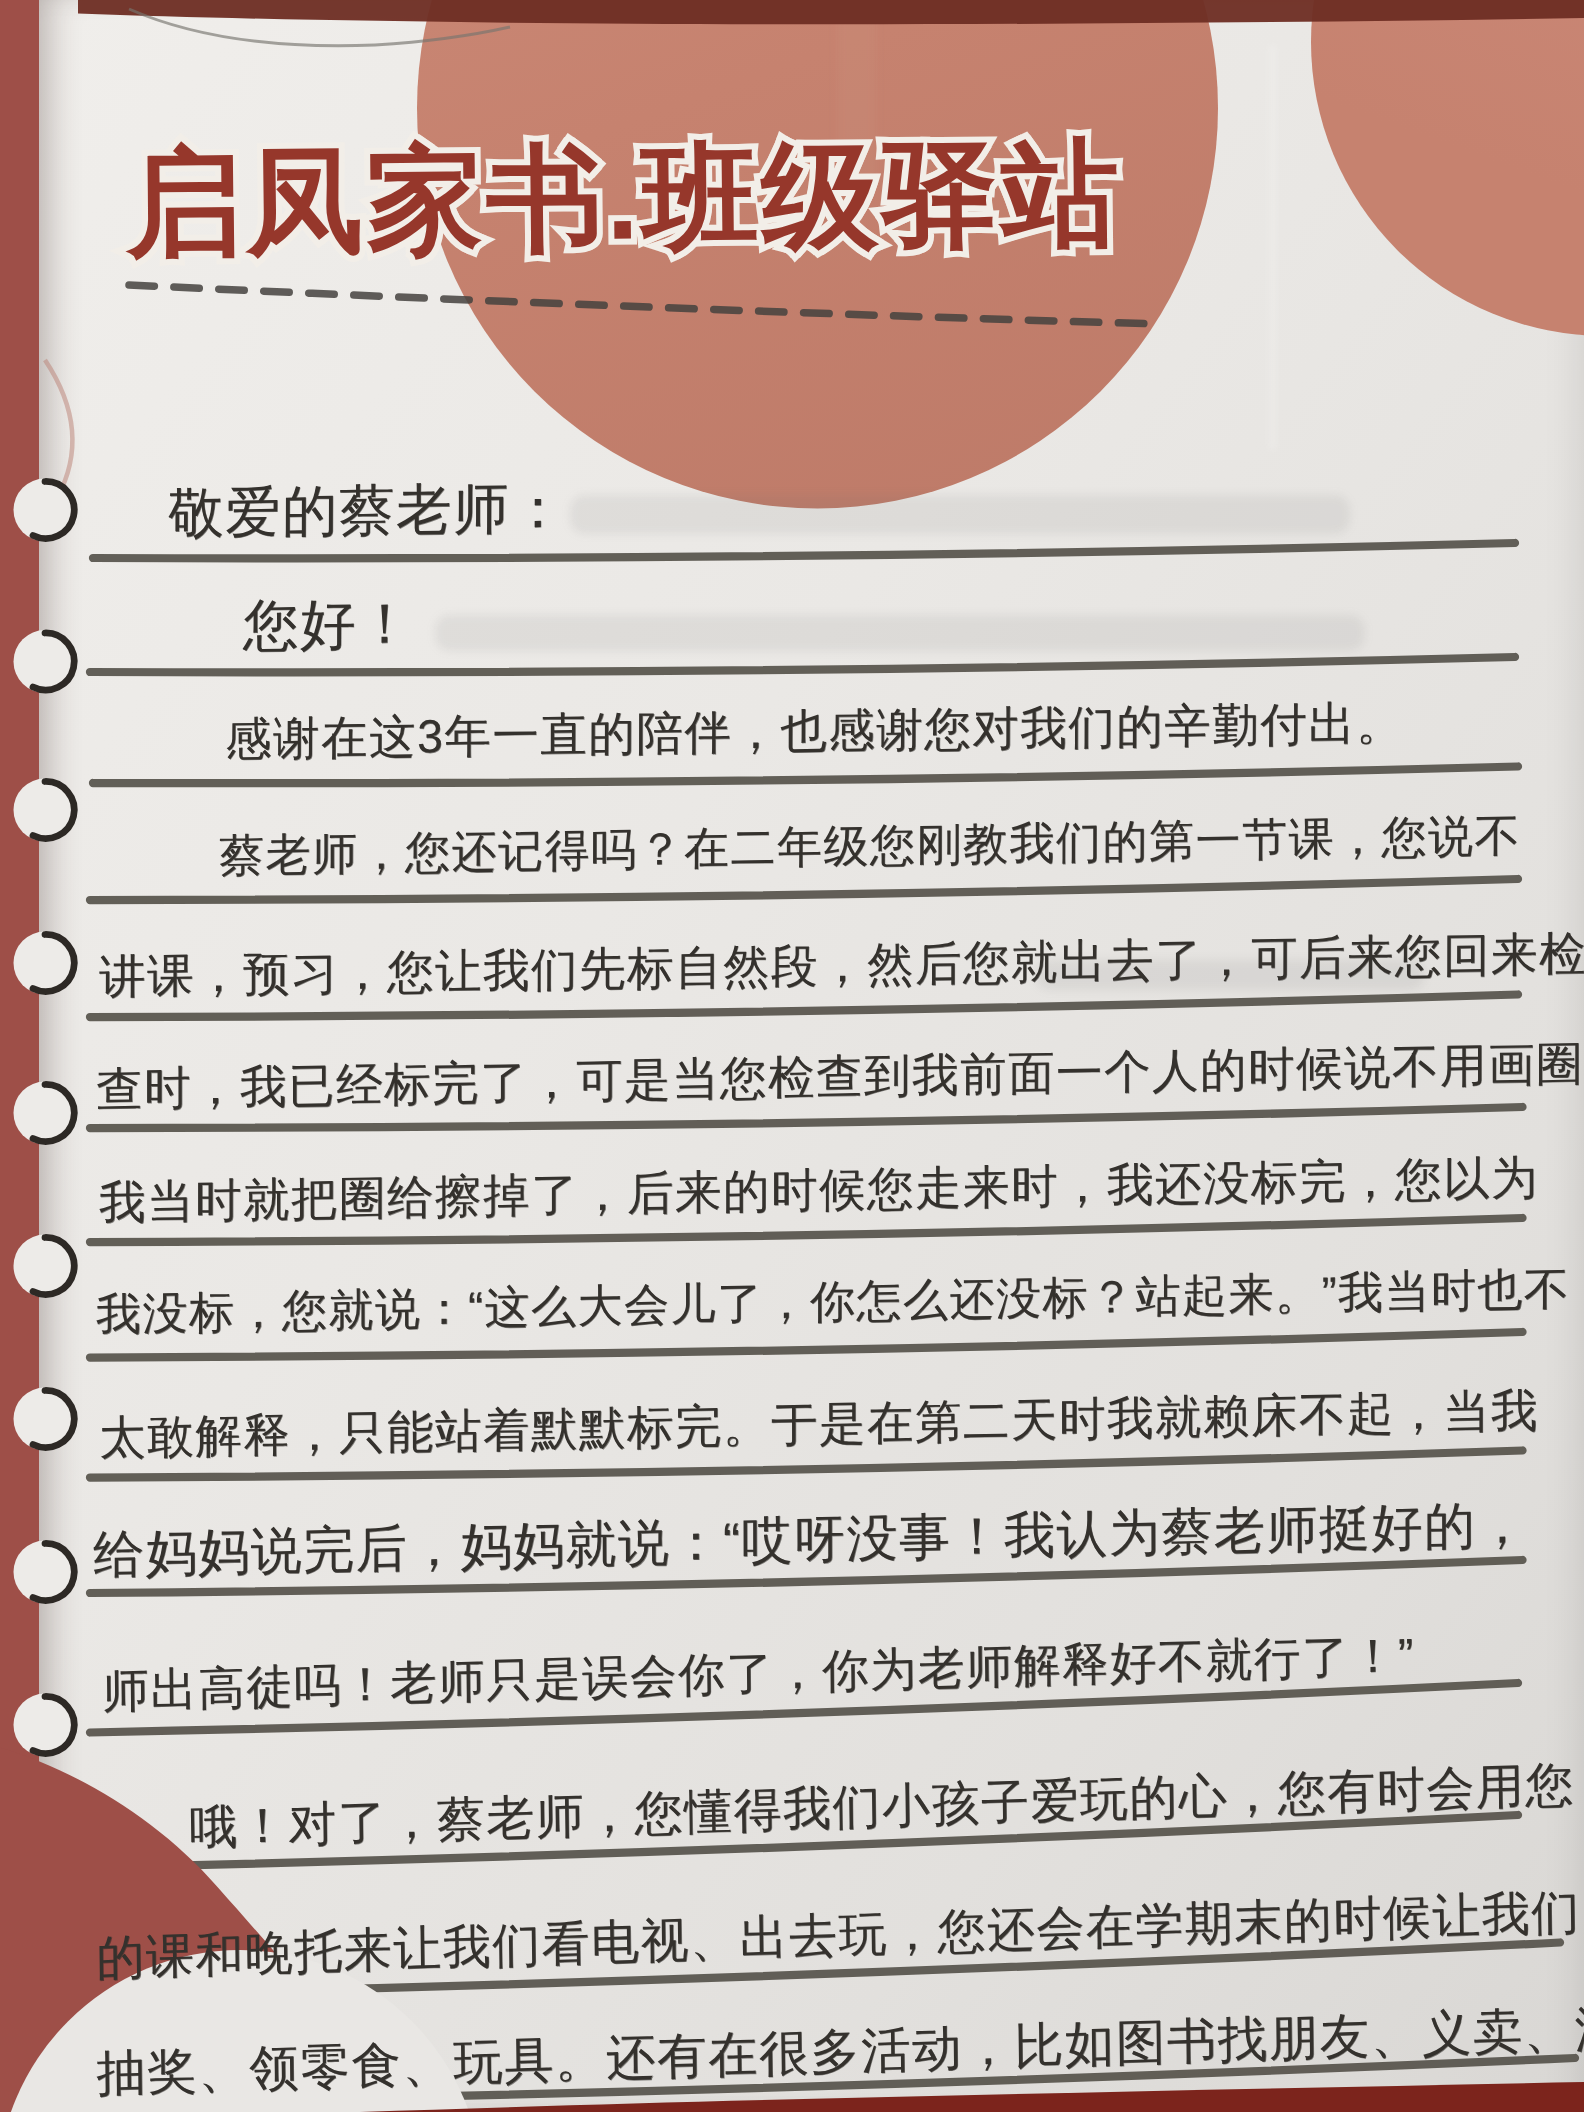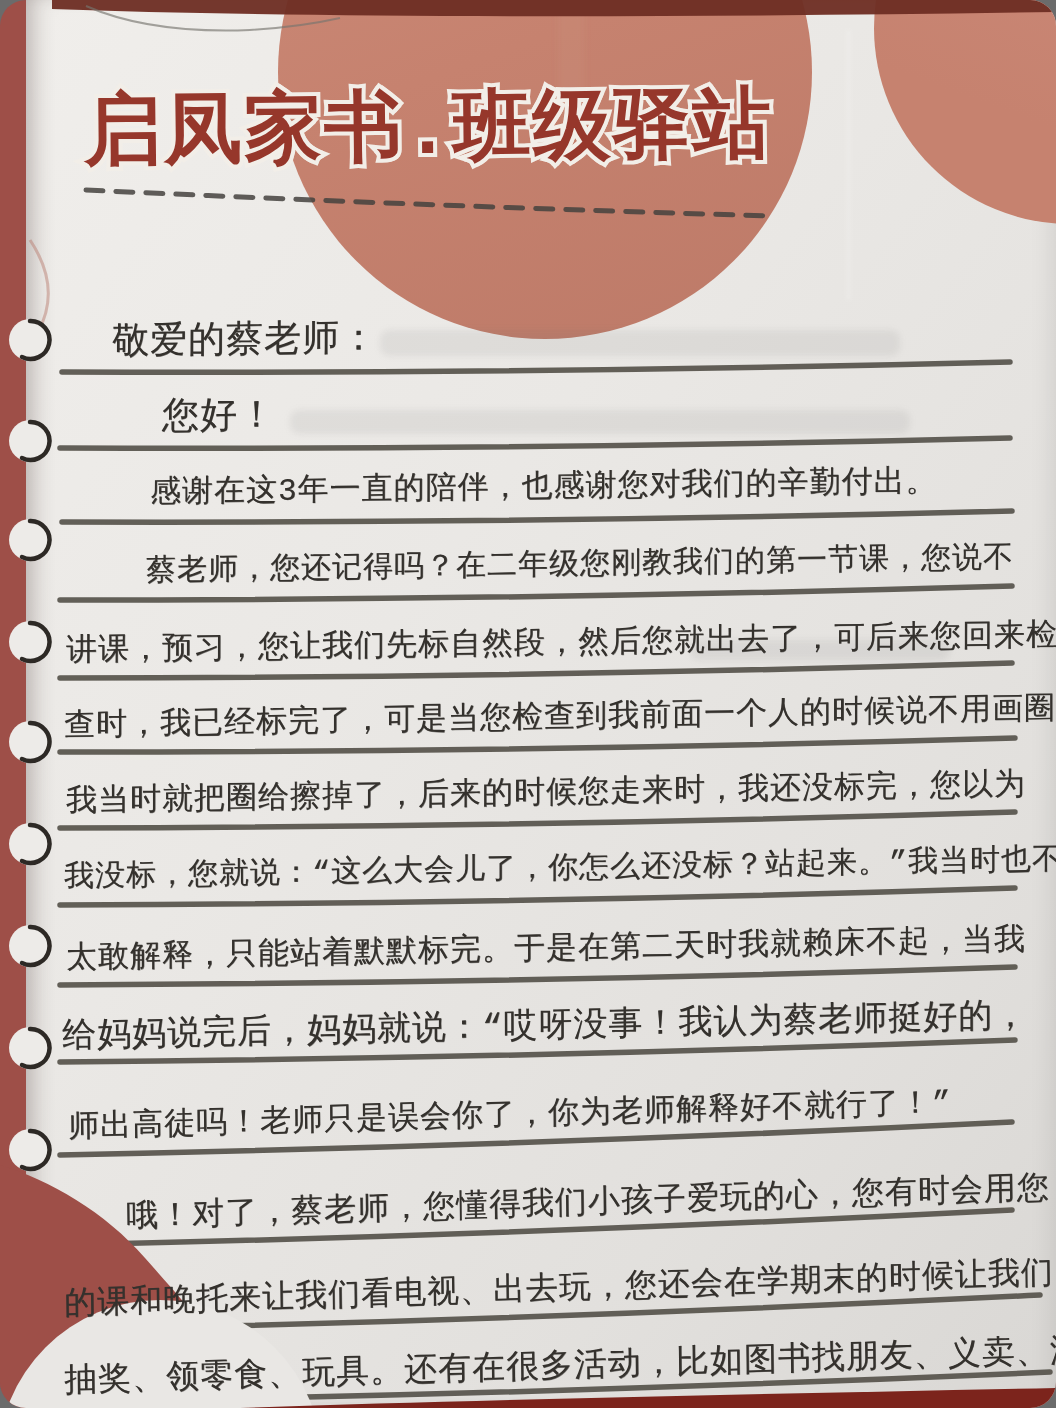--- a/index.html
+++ b/index.html
@@ -1,20 +1,19 @@
 <!DOCTYPE html>
 <html><head>
 <meta charset="utf-8">
 <style>
   html,body{margin:0;padding:0;background:#6b6b6b;}
   .page{
     position:relative;width:1056px;height:1408px;overflow:hidden;
     background:#9e4f48;
-    font-family:Liberation Mono, monospace;
-    border-radius:26px;
+    font-family:Liberation Sans, sans-serif;
   }
   .paper{
     position:absolute;left:26px;top:0;right:0;bottom:0;
     background:linear-gradient(128deg,#f0eeeb 0%,#eae8e5 40%,#e2e0dd 75%,#d9d7d4 100%);
     box-shadow:inset 16px 0 22px -10px rgba(60,40,35,.30), inset -14px 0 26px -12px rgba(0,0,0,.10);
   }
   .circle{position:absolute;border-radius:50%;}
   .circle.big{
     left:278px;top:-195px;width:534px;height:534px;
     background:linear-gradient(160deg,#cb8a78 0%,#c6826f 45%,#bd7a68 100%);

